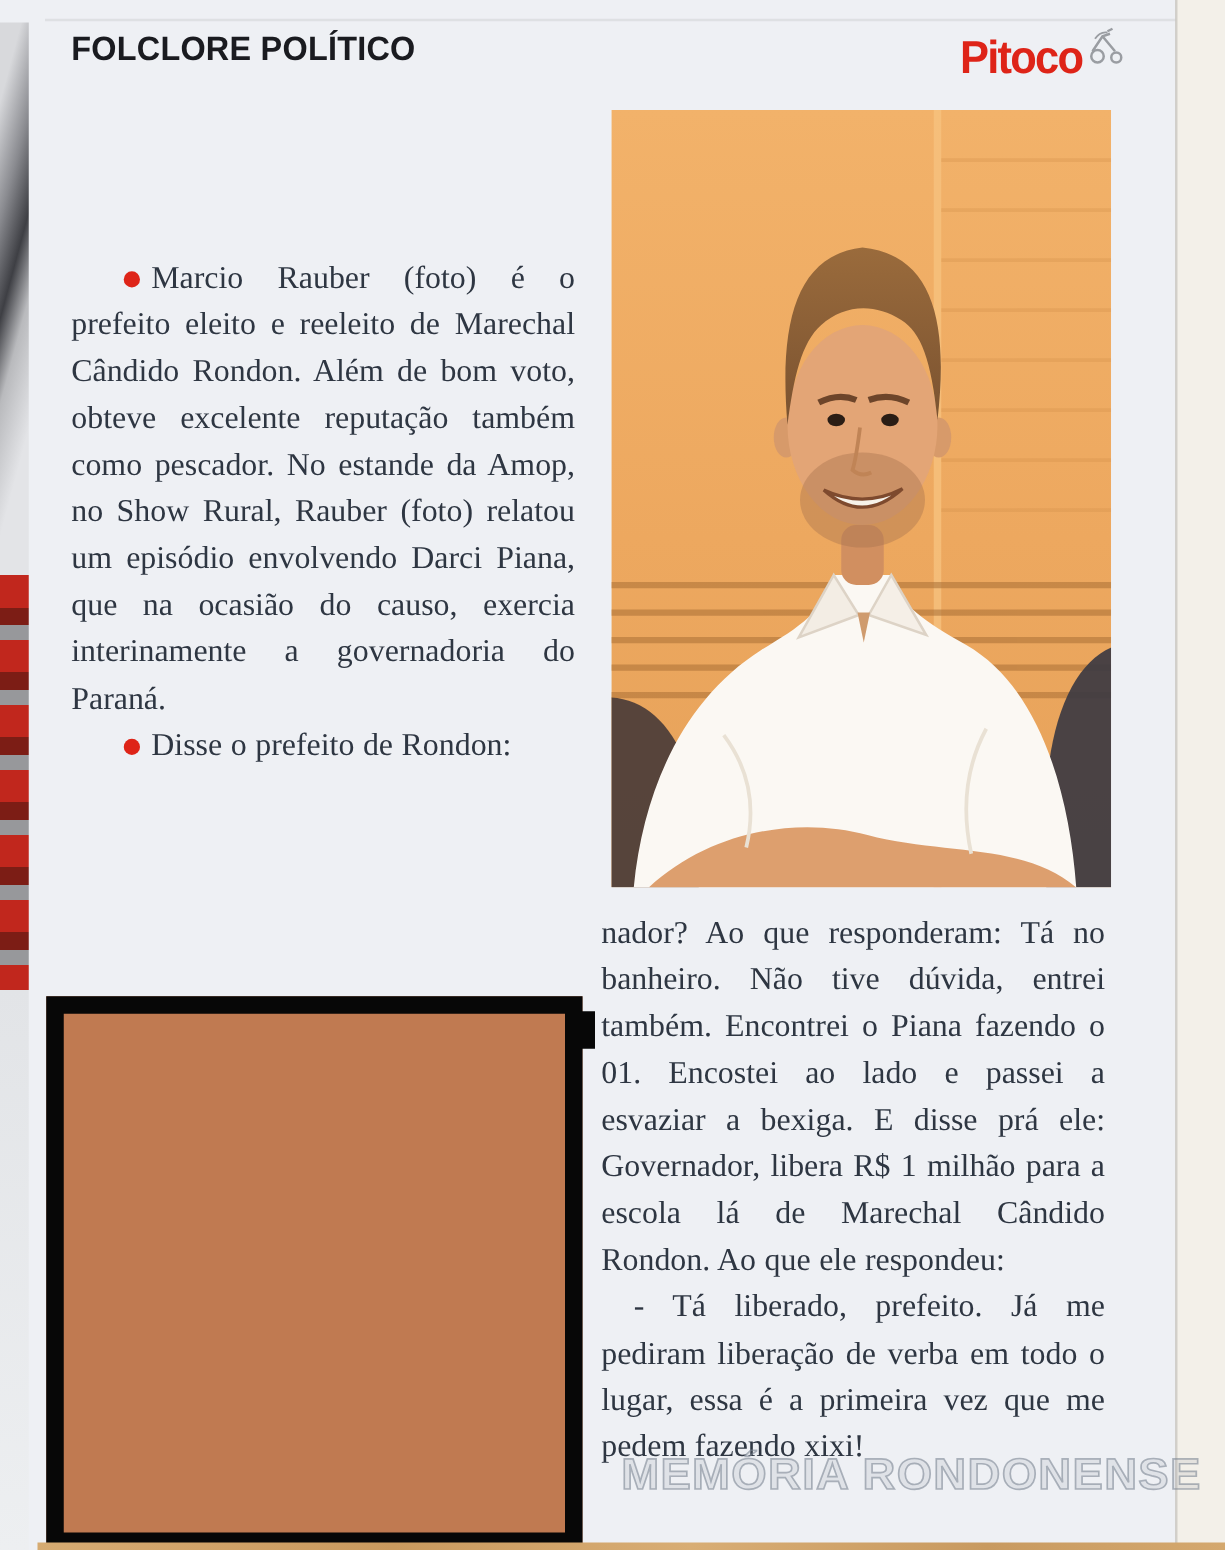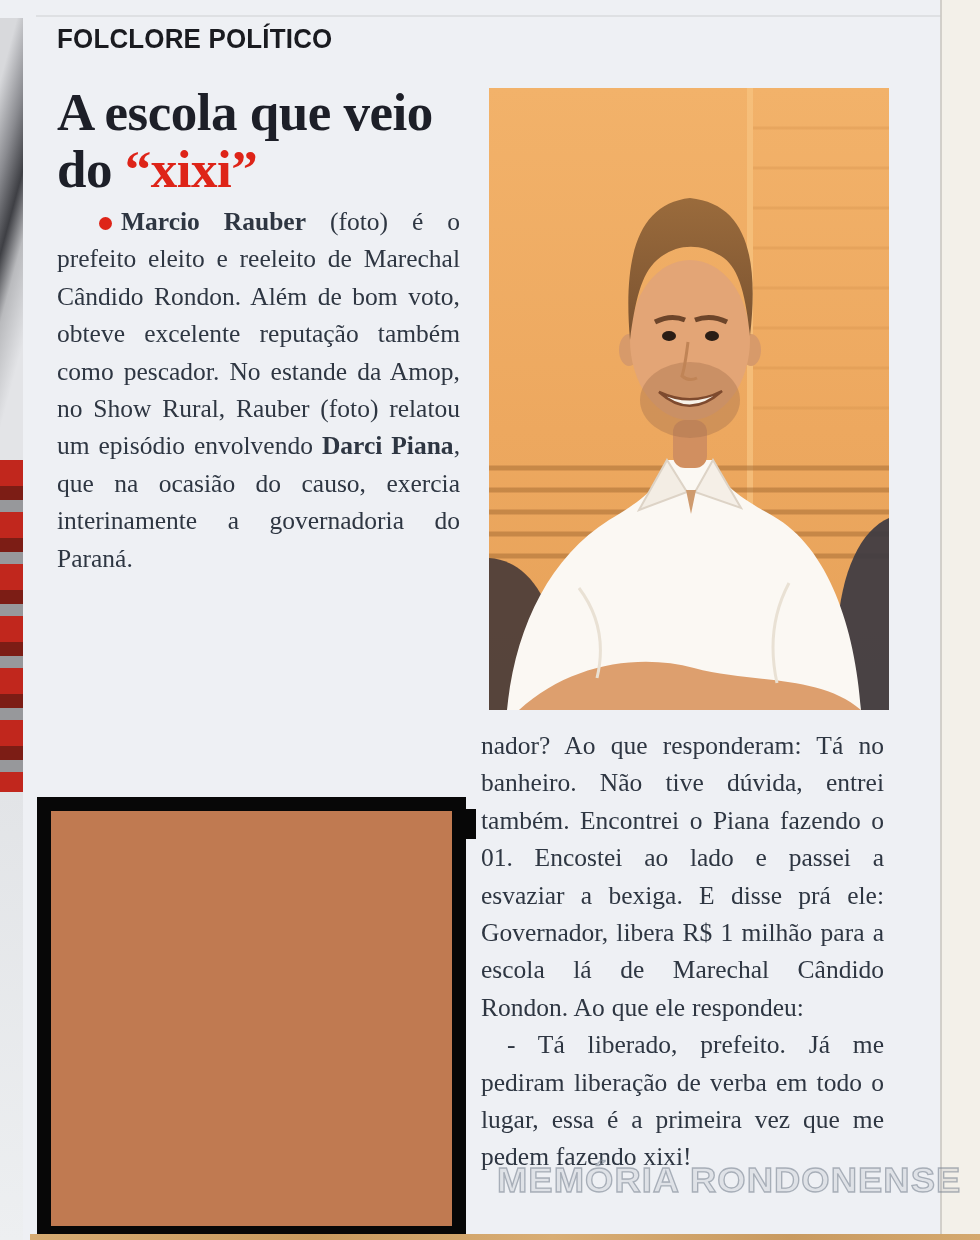--- a/index.html
+++ b/index.html
@@ -29,21 +29,21 @@
   .headline{position:absolute;left:57px;top:84px;width:420px;margin:0;
             font-weight:700;font-size:53px;line-height:57px;color:#1d1f28;letter-spacing:-.5px;}
   .headline .red{color:var(--accent-red,#de2418);}
 
   
   .col{position:absolute;font-size:25.5px;line-height:37.4px;color:#2e3642;
        text-align:justify;word-spacing:.5px;}
   .col-1{left:57px;top:203px;width:403px;}
   .col-2{left:481px;top:727px;width:403px;}
   .para{margin:0;}
-  .para .b{font-weight:700;}
+  .para .b{font-weight:400;}
   .para .i{}
   .bullet{display:inline-block;width:13px;height:13px;border-radius:50%;
           background:var(--accent-red,#de2418);margin-right:9px;vertical-align:baseline;}
 
   
   .photo{position:absolute;left:489px;top:88px;width:400px;height:622px;overflow:hidden;}
   .photo svg{display:block;}
 
   
   .censor{position:absolute;left:37px;top:797px;width:401px;height:415px;
@@ -70,22 +70,34 @@
   <div class="edge-foldline"></div>
 
   <div class="sliver">
     <div class="sliver-gray"></div>
     <div class="sliver-stripes"></div>
     <div class="sliver-faint"></div>
   </div>
 
   <div class="kicker">FOLCLORE POLÍTICO</div>
 
+  <div class="logo">
+    <span class="logo-text">Pitoco</span>
+    <span class="logo-mark">
+      <svg width="34" height="32" viewBox="0 0 34 32">
+        <g fill="none" stroke="#9a9da2" stroke-width="2">
+          <circle cx="10" cy="24" r="5"></circle>
+          <circle cx="25" cy="25" r="4"></circle>
+          <path d="M6 20 L14 8 L20 6 M14 8 L24 20 M18 4 l4 -2"></path>
+          <path d="M8 10 q4 -6 10 -5" stroke-width="1.5"></path>
+        </g>
+      </svg>
+    </span>
+  </div>
 
-  <h1 class="headline"><span>A escola que veio do </span><span class="red">“xixi”</span></h1>
 
   <div class="photo">
     <svg width="400" height="622" viewBox="0 0 400 622" preserveAspectRatio="none">
       <defs>
         <linearGradient id="bgg" x1="0" y1="0" x2="0" y2="1">
           <stop offset="0" stop-color="#f2b26a"></stop>
             <stop offset=".55" stop-color="#eda85f"></stop>
             <stop offset="1" stop-color="#e6a25a"></stop>
         </linearGradient>
         <linearGradient id="hairg" x1="0" y1="0" x2="0" y2="1">
@@ -130,20 +142,21 @@
       <path d="M 206 232 Q 222 226 238 234" stroke="#6d452a" stroke-width="5" fill="none"></path>
       <ellipse cx="180" cy="248" rx="7" ry="5" fill="#2a1d15"></ellipse>
       <ellipse cx="223" cy="248" rx="7" ry="5" fill="#2a1d15"></ellipse>
       <path d="M 199 254 C 197 270 195 282 193 288 Q 200 294 208 290" stroke="#c08456" stroke-width="3" fill="none"></path>
       <path d="M 170 304 Q 201 332 233 303 Q 202 319 170 304 Z" fill="#f7f2e9" stroke="#7e4a2e" stroke-width="2.5"></path>
     </svg>
   </div>
 
   <div class="col col-1">
       <div class="para" style="text-indent: 42px;"><span class="bullet"></span><span class="b">Marcio Rauber</span><span> (foto) é o prefeito eleito e reeleito de Marechal Cândido Rondon. Além de bom voto, obteve excelente reputação também como pescador. No estande da Amop, no Show Rural, Rauber (foto) relatou um episódio envolvendo </span><span class="b">Darci Piana</span><span>, que na ocasião do </span><span class="i">causo</span><span>, exercia interinamente a governadoria do Paraná.</span></div>
+      <div class="para" style="text-indent: 42px;"><span class="bullet"></span><span>Disse o prefeito de Rondon:</span></div>
     </div>
   <div class="col col-2">
       <div class="para"><span>nador? Ao que responderam: Tá no banheiro. Não tive dúvida, entrei também. Encontrei o Piana fazendo o 01. Encostei ao lado e passei a esvaziar a bexiga. E disse prá ele: Governador, libera R$ 1 milhão para a escola lá de Marechal Cândido Rondon. Ao que ele respondeu:</span></div>
       <div class="para" style="text-indent: 26px;"><span>- Tá liberado, prefeito. Já me pediram liberação de verba em todo o lugar, essa é a primeira vez que me pedem fazendo xixi!</span></div>
     </div>
 
   <div class="censor">
     <div class="censor-tab"></div>
   </div>
 

